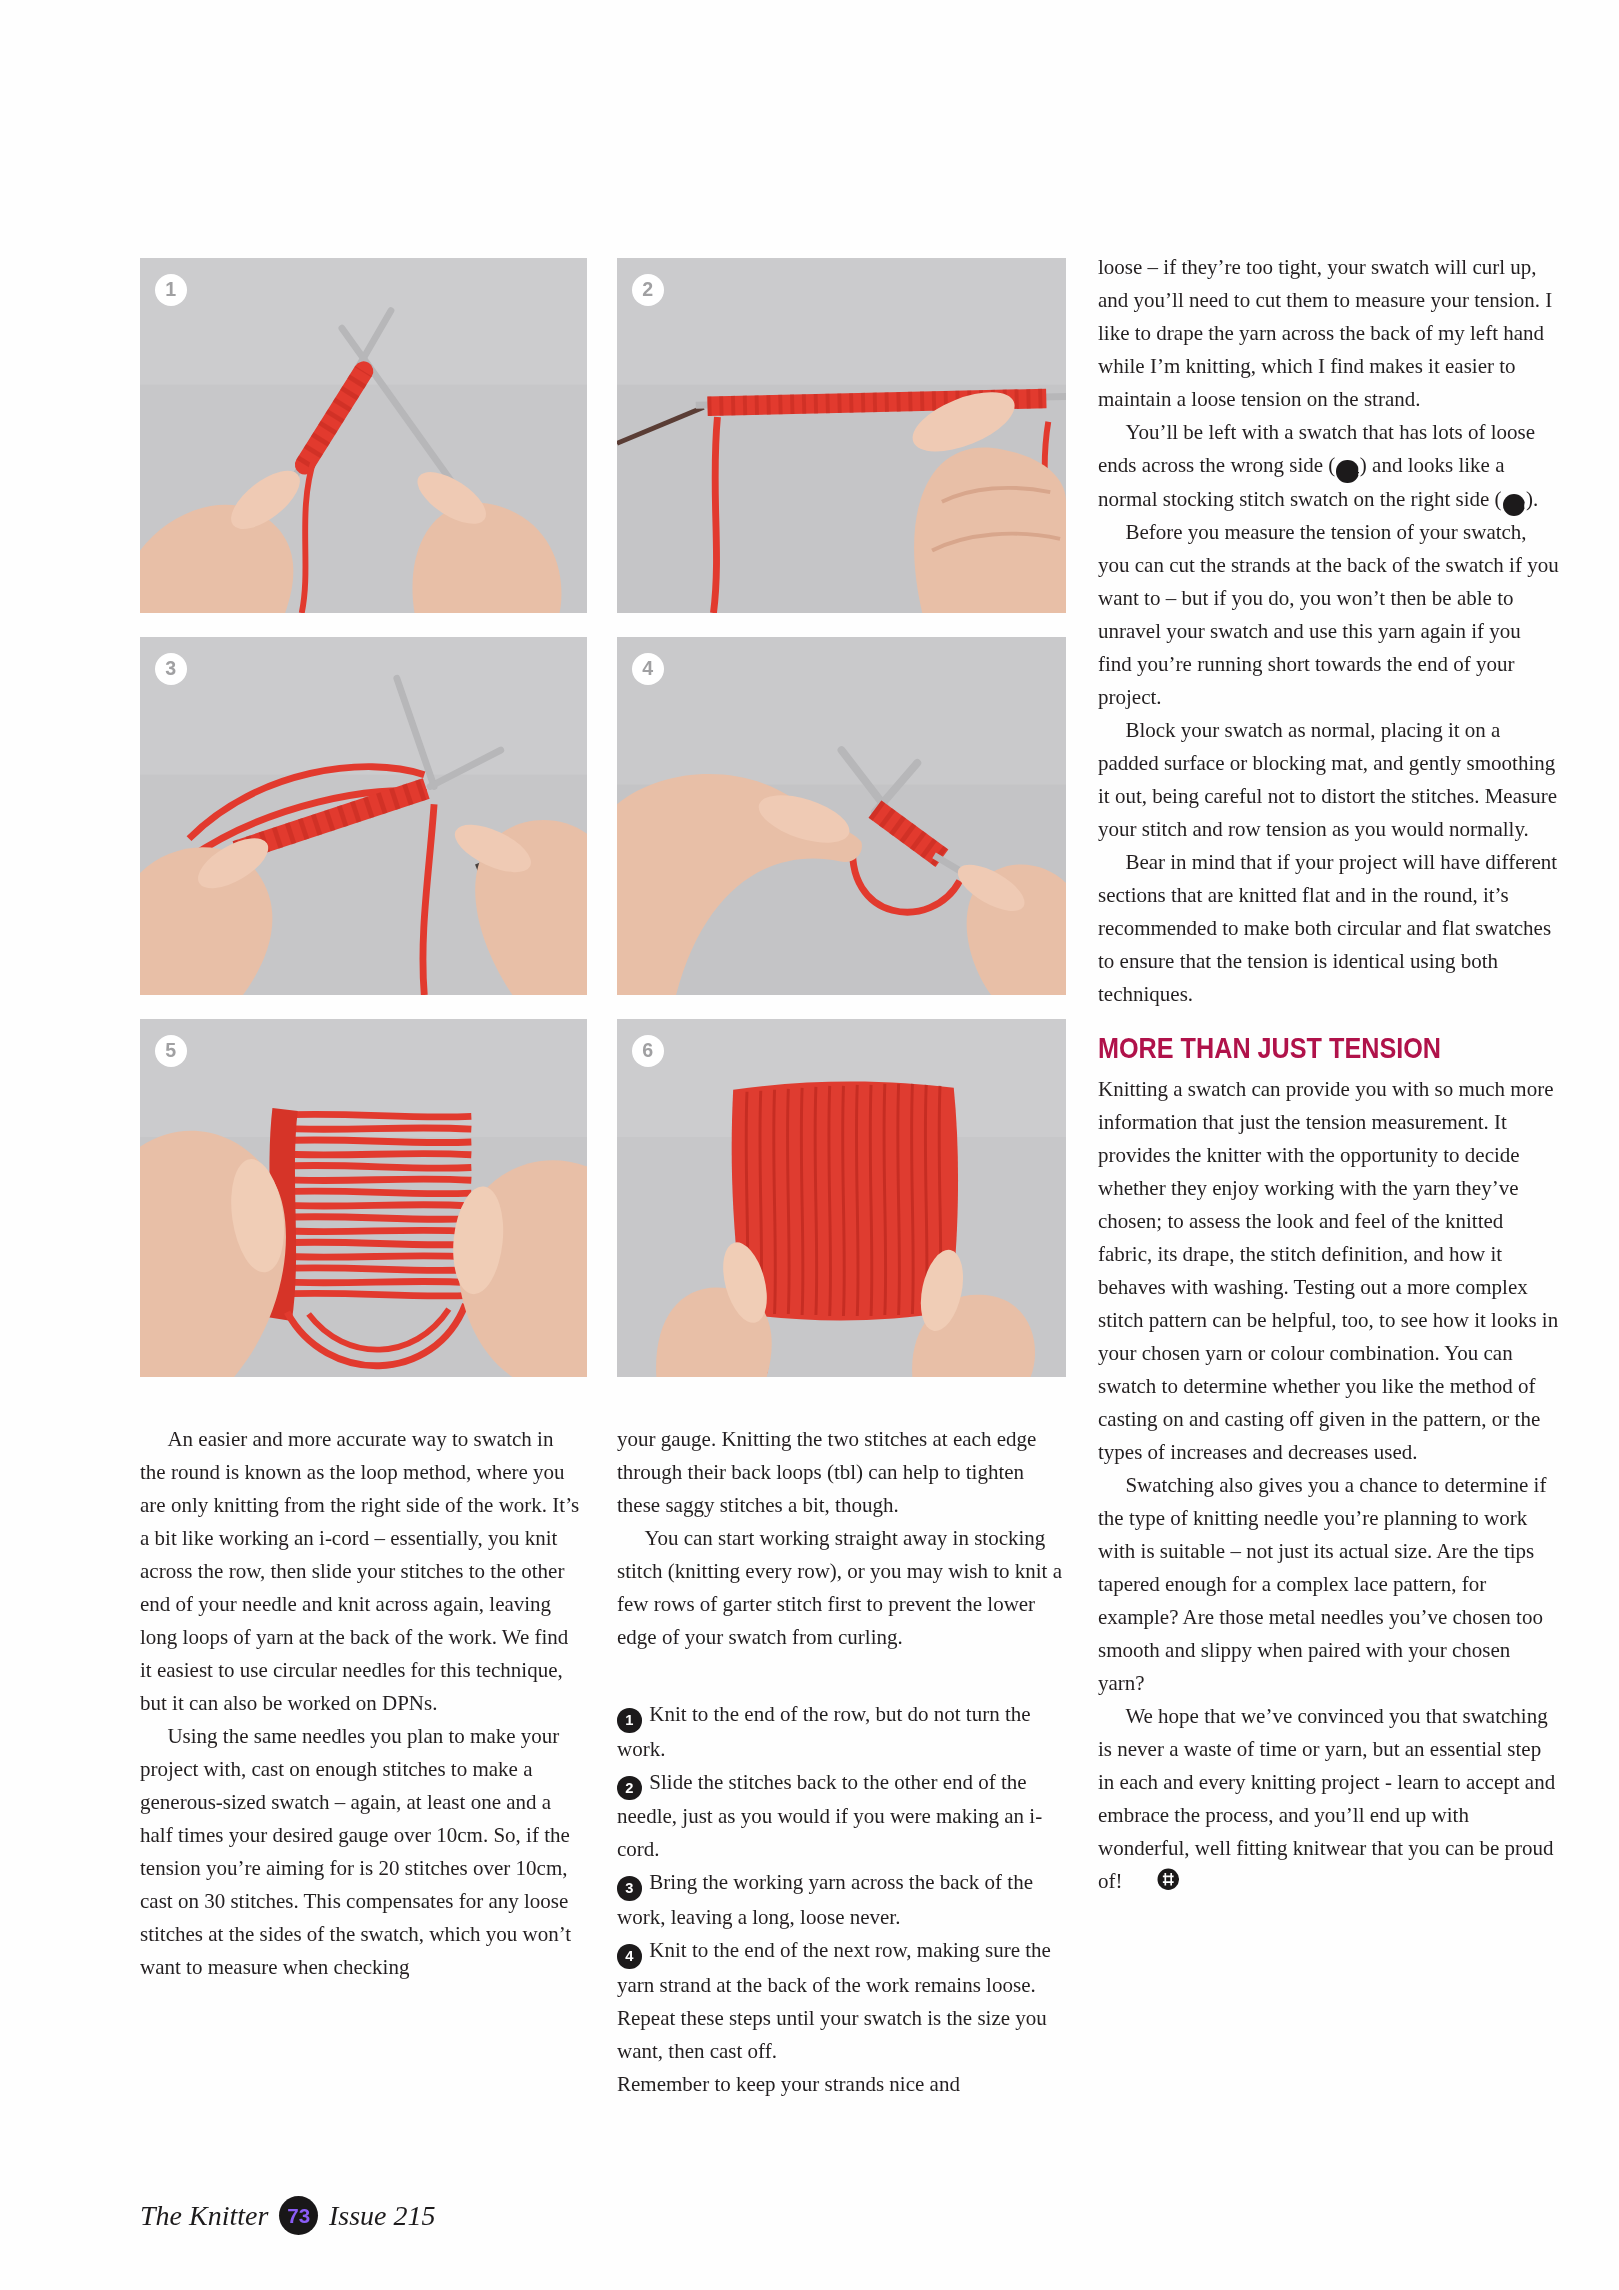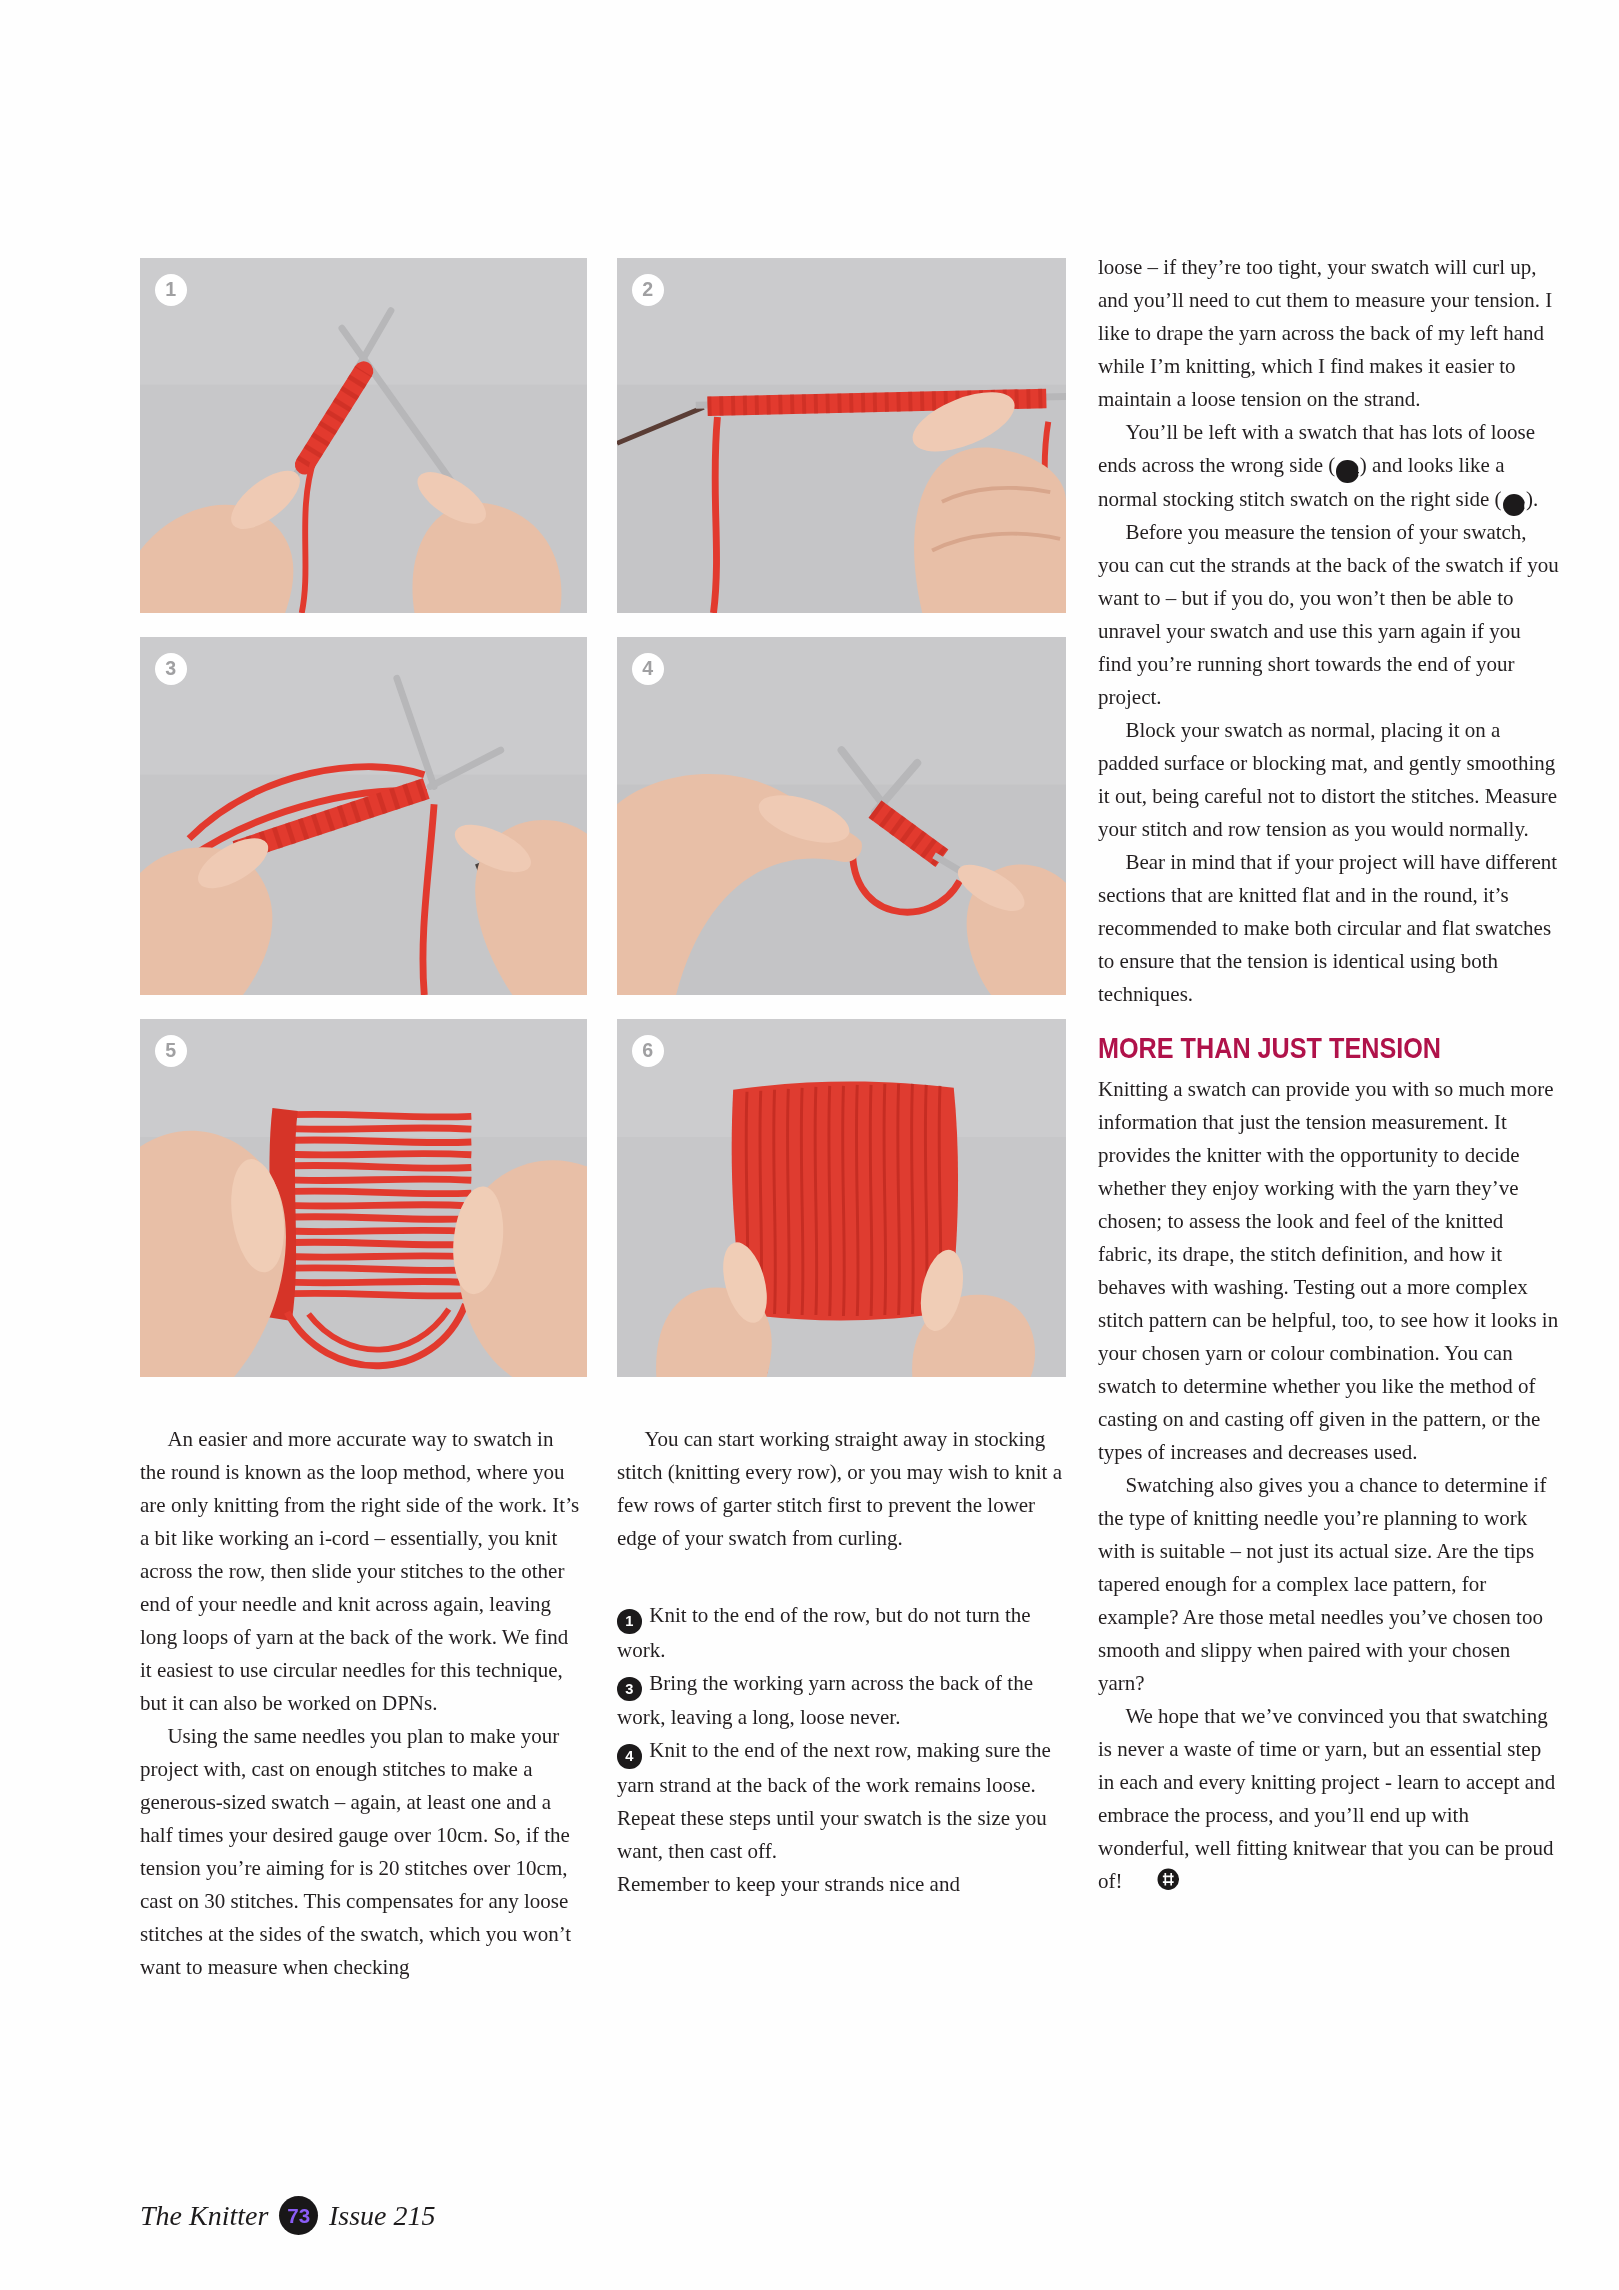--- a/index.html
+++ b/index.html
@@ -182,23 +182,25 @@
     </svg>
     <span class="badge">6</span>
   </div>
 
   <div class="col col-left">
     <p class="ind">An easier and more accurate way to swatch in the round is known as the loop method, where you are only knitting from the right side of the work. It’s a bit like working an i-cord – essentially, you knit across the row, then slide your stitches to the other end of your needle and knit across again, leaving long loops of yarn at the back of the work. We find it easiest to use circular needles for this technique, but it can also be worked on DPNs.</p>
     <p class="ind">Using the same needles you plan to make your project with, cast on enough stitches to make a generous-sized swatch – again, at least one and a half times your desired gauge over 10cm. So, if the tension you’re aiming for is 20 stitches over 10cm, cast on 30 stitches. This compensates for any loose stitches at the sides of the swatch, which you won’t want to measure when checking</p>
   </div>
 
   <div class="col col-mid">
+    <p>your gauge. Knitting the two stitches at each edge through their back loops (tbl) can help to tighten these saggy stitches a bit, though.</p>
     <p class="ind">You can start working straight away in stocking stitch (knitting every row), or you may wish to knit a few rows of garter stitch first to prevent the lower edge of your swatch from curling.</p>
     <div class="steps">
       <p><span class="stepnum">1</span><span>Knit to the end of the row, but do not turn the work.</span></p>
+      <p><span class="stepnum">2</span><span>Slide the stitches back to the other end of the needle, just as you would if you were making an i-cord.</span></p>
       <p><span class="stepnum">3</span><span>Bring the working yarn across the back of the work, leaving a long, loose never.</span></p>
       <p><span class="stepnum">4</span><span>Knit to the end of the next row, making sure the yarn strand at the back of the work remains loose.</span></p>
     </div>
     <p>Repeat these steps until your swatch is the size you want, then cast off.</p>
     <p>Remember to keep your strands nice and</p>
   </div>
 
   <div class="col col-right">
     <p>loose – if they’re too tight, your swatch will curl up, and you’ll need to cut them to measure your tension. I like to drape the yarn across the back of my left hand while I’m knitting, which I find makes it easier to maintain a loose tension on the strand.</p>
     <p class="ind"><span>You’ll be left with a swatch that has lots of loose ends across the wrong side (</span><span class="refnum">

